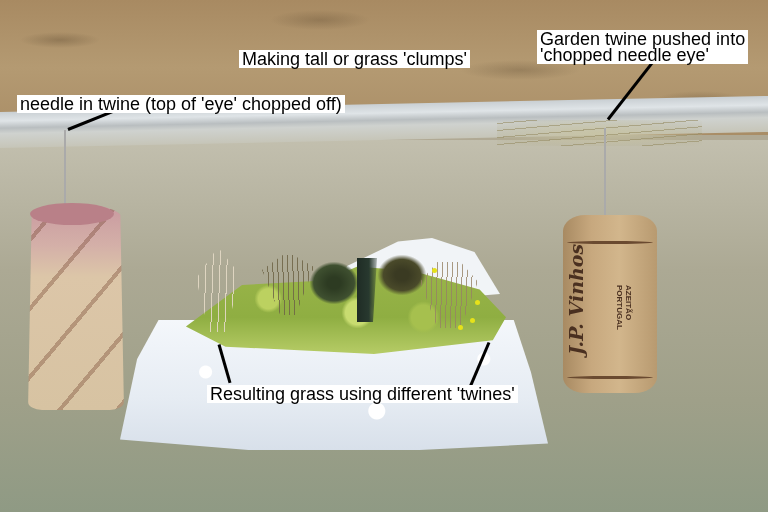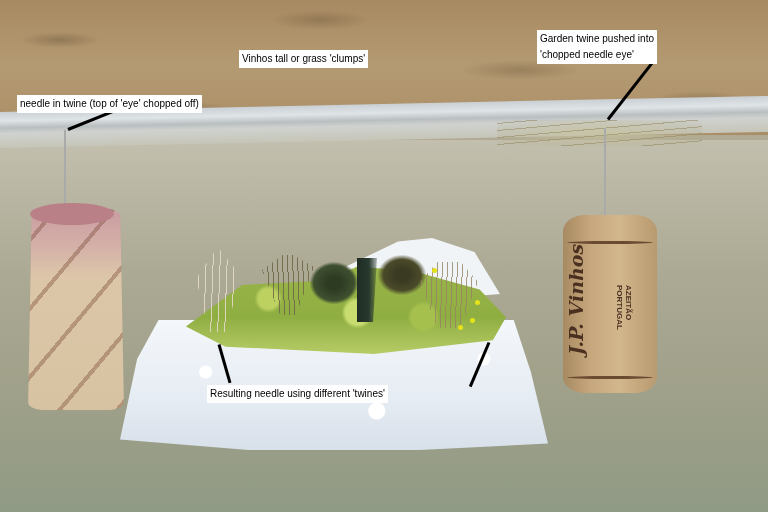--- a/index.html
+++ b/index.html
@@ -93,21 +93,21 @@
     clip-path: polygon(45% 0, 55% 0, 100% 30%, 70% 100%, 30% 100%, 0 35%); }
   .clump.brown1 { left: 262px; top: 255px; width: 52px; height: 60px;
     background: repeating-linear-gradient(88deg, transparent 0 2px, rgba(110,100,70,0.85) 2px 3px, transparent 3px 5px);
     clip-path: polygon(40% 0, 60% 0, 100% 20%, 65% 100%, 35% 100%, 0 25%); }
   .clump.brown2 { left: 420px; top: 262px; width: 58px; height: 66px;
     background: repeating-linear-gradient(92deg, transparent 0 2px, rgba(150,130,100,0.8) 2px 3px, transparent 3px 5px);
     clip-path: polygon(30% 0, 70% 0, 100% 30%, 70% 100%, 30% 100%, 0 30%); }
   .flower { position: absolute; width: 5px; height: 5px; border-radius: 50%; background: #e6e21a; }
   
   .label {
-    position: absolute; background: #ffffff; color: #000; font-size: 10px; line-height: 16px;
+    position: absolute; background: #ffffff; color: #000; font-size: 18px; line-height: 16px;
     padding: 1px 3px; white-space: pre;
   }
   .leader { position: absolute; height: 3px; background: #000; transform-origin: left center; }
 </style>
 </head>
 <body>
 
 <div class="scene">
   <div class="wall"></div>
   <div class="table"></div>
@@ -138,18 +138,18 @@
   <div class="flower" style="left:458px;top:325px"></div>
   <div class="flower" style="left:470px;top:318px"></div>
   <div class="flower" style="left:475px;top:300px"></div>
   <div class="flower" style="left:432px;top:268px"></div>
 
   <div class="leader" style="left:68px;top:128px;width:52px;transform:rotate(-22deg)"></div>
   <div class="leader" style="left:608px;top:118px;width:74px;transform:rotate(-52deg)"></div>
   <div class="leader" style="left:219px;top:343px;width:40px;transform:rotate(74deg)"></div>
   <div class="leader" style="left:489px;top:341px;width:48px;transform:rotate(113deg)"></div>
 
-  <div class="label" style="left:239px;top:50px">Vinhos tall or grass 'clumps'</div>
+  <div class="label" style="left:239px;top:50px">Making tall or grass 'clumps'</div>
   <div class="label" style="left:17px;top:95px">needle in twine (top of 'eye' chopped off)</div>
   <div class="label" style="left:537px;top:30px">Garden twine pushed into
 'chopped needle eye'</div>
-  <div class="label" style="left:207px;top:385px">Resulting needle using different 'twines'</div>
+  <div class="label" style="left:207px;top:385px">Resulting grass using different 'twines'</div>
 </div>
 
 </body></html>

